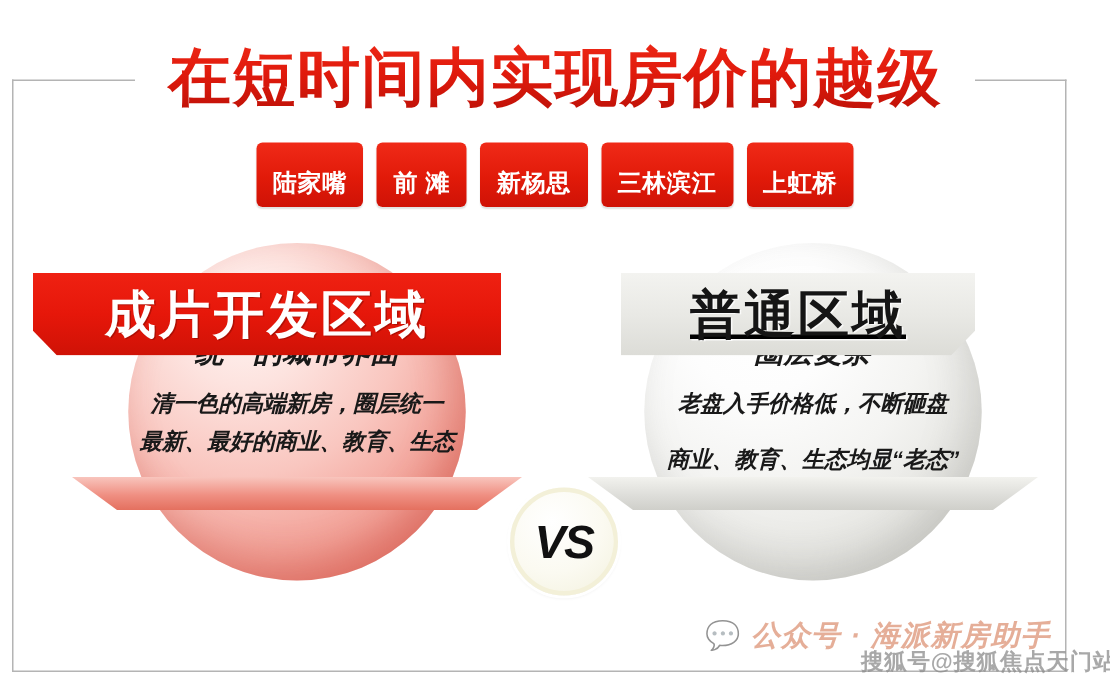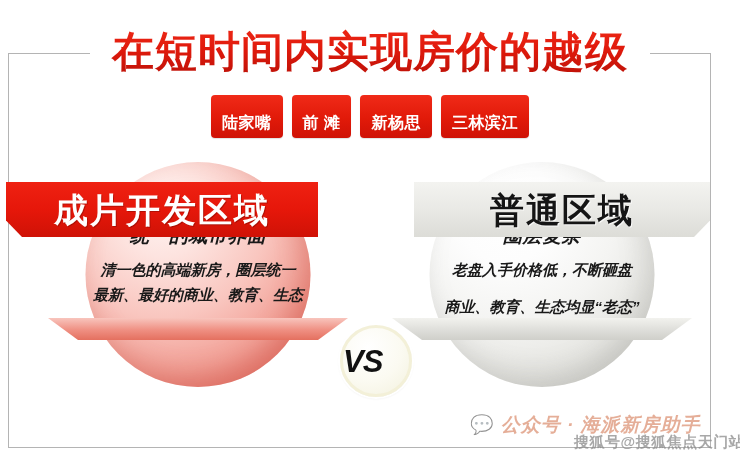--- a/index.html
+++ b/index.html
@@ -172,30 +172,31 @@
 
   .banner {
     position: absolute;
     top: 182px;
     height: 55px;
     display: flex;
     align-items: center;
     justify-content: center;
   }
   .banner-left {
-    left: 6px;
+    left: 22px;
     width: 312px;
     background: linear-gradient(180deg, #ef2112 0%, #e6170a 50%, #cf1206 100%);
     clip-path: polygon(0 0, 100% 0, 100% 100%, 16px 100%, 0 70%);
   }
   .banner-right {
     left: 414px;
-    width: 296px;
+    width: 236px;
     background: linear-gradient(180deg, #f3f3f0 0%, #e9e9e5 50%, #dcdcd7 100%);
     clip-path: polygon(0 0, 100% 0, 100% 70%, calc(100% - 16px) 100%, 0 100%);
+    text-decoration: underline;
   }
   .banner-label {
     font-size: 34px;
     font-weight: bold;
     letter-spacing: 2px;
     line-height: 38px;
     white-space: nowrap;
   }
   .label-on-red {
     color: #ffffff;
@@ -212,20 +213,21 @@
     left: 340px;
     top: 325px;
     width: 72px;
     height: 72px;
     border-radius: 50%;
     background: radial-gradient(circle at 38% 30%, #ffffff 0%, #fbfaf1 55%, #f3f1de 100%);
     border: 3px solid #f3f0d8;
     box-shadow: 0 0 0 2px #ffffff, 0 1px 3px rgba(0,0,0,0.15);
     display: flex;
     align-items: center;
+    justify-content: center;
     z-index: 5;
   }
   .vs-text {
     font-size: 31px;
     font-weight: bold;
     font-style: italic;
     color: #111111;
     letter-spacing: -1px;
     line-height: 31px;
   }
@@ -278,20 +280,21 @@
   <div class="frame-right-v"></div>
   <div class="frame-bottom"></div>
 
   <div class="title">在短时间内实现房价的越级</div>
 
   <div class="tag-row">
     <span class="tag">陆家嘴</span>
     <span class="tag">前 滩</span>
     <span class="tag">新杨思</span>
     <span class="tag">三林滨江</span>
+    <span class="tag">上虹桥</span>
   </div>
 
   <div class="panels">
 
     <div class="side side-left">
       <div class="sphere sphere-red"></div>
       <div class="sphere-text">
         <div class="sphere-head">最新的开发理念</div>
         <div class="sphere-head">统一的城市界面</div>
         <div class="sphere-sub">清一色的高端新房，圈层统一</div>

